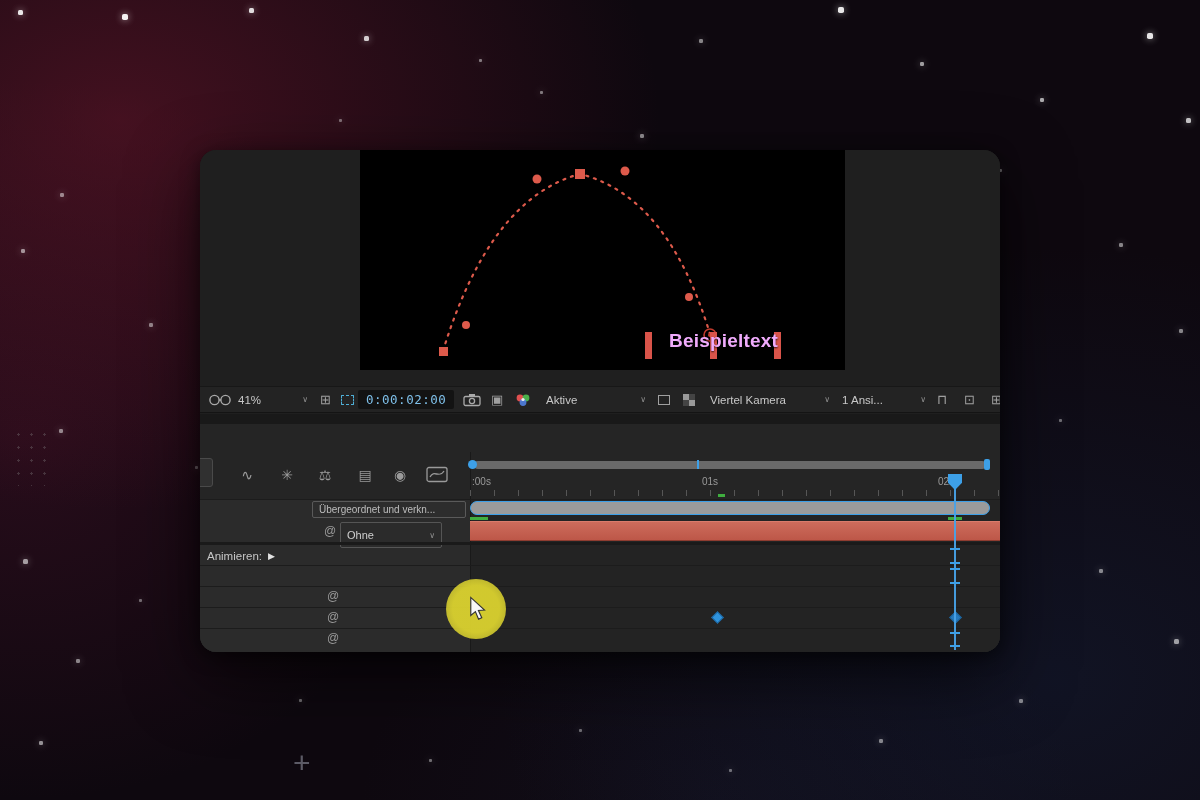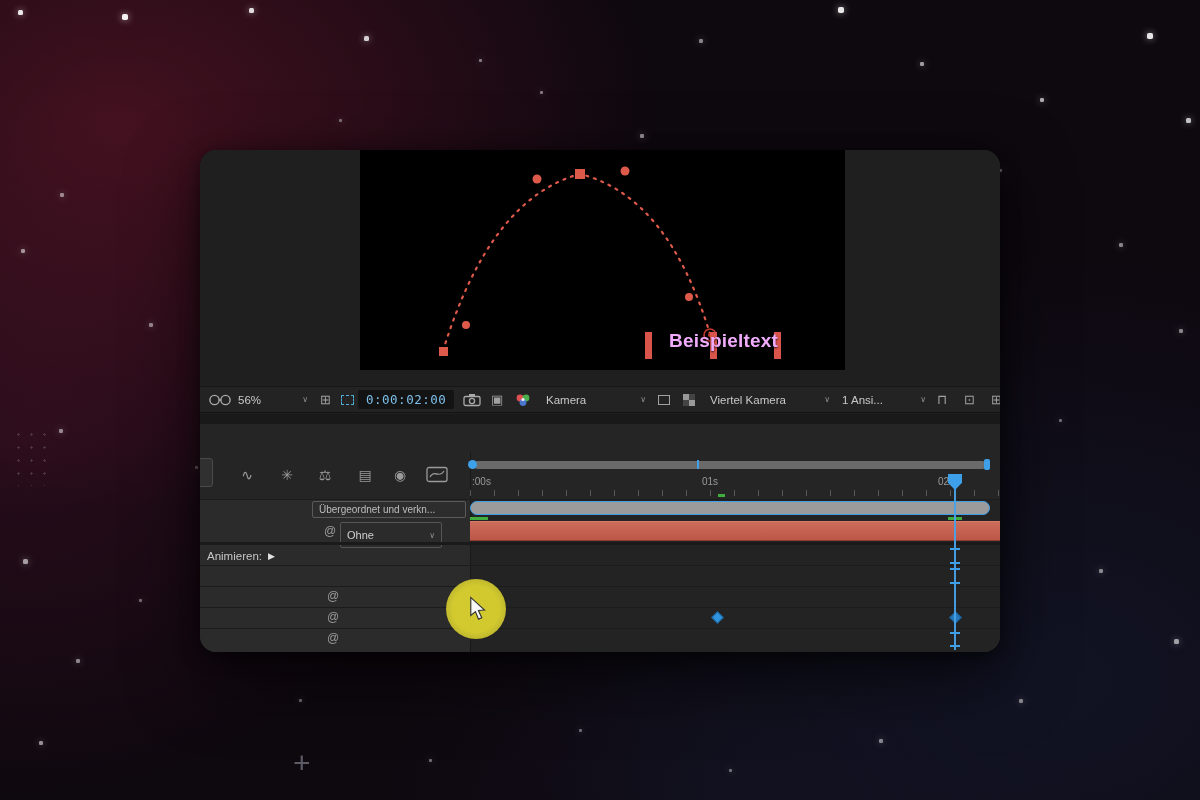--- a/index.html
+++ b/index.html
@@ -172,21 +172,21 @@
 
     <div class="viewer-toolbar">
       <div class="tb" style="left:8px">
         <svg width="24" height="14" viewBox="0 0 24 14">
           <circle cx="6.5" cy="7" r="4.6" fill="none" stroke="#aaa" stroke-width="1.4"></circle>
           <circle cx="17.5" cy="7" r="4.6" fill="none" stroke="#aaa" stroke-width="1.4"></circle>
           <path d="M11 7 h2" stroke="#aaa" stroke-width="1.4"></path>
         </svg>
       </div>
       <div class="tb dd" style="left:38px; width:70px">
-        <span>56%</span>
+        <span>41%</span>
         <span class="chev">∨</span>
       </div>
       <div class="tb glyph-icon" style="left:120px">⊞</div>
       <div class="tb" style="left:141px">
           <span class="roi-box"></span>
         </div>
       <div class="tb" style="left:158px">
         <span class="timecode">0:00:02:00</span>
       </div>
       <div class="tb" style="left:263px">
@@ -199,21 +199,21 @@
       <div class="tb glyph-icon" style="left:291px">▣</div>
       <div class="tb" style="left:314px">
         <svg width="18" height="14" viewBox="0 0 18 14">
           <circle cx="6" cy="5" r="3.4" fill="#e05050"></circle>
           <circle cx="12" cy="5" r="3.4" fill="#50c050" fill-opacity=".9"></circle>
           <circle cx="9" cy="9.5" r="3.4" fill="#5080e0" fill-opacity=".9"></circle>
           <circle cx="9" cy="6.5" r="1.6" fill="#eee"></circle>
         </svg>
       </div>
       <div class="tb dd" style="left:346px; width:100px">
-        <span>Kamera</span>
+        <span>Aktive</span>
         <span class="chev">∨</span>
       </div>
       <div class="tb" style="left:458px">
           <span class="target-box"></span>
         </div>
       <div class="tb" style="left:482px">
         <svg width="14" height="14" viewBox="0 0 14 14">
           <rect x="1" y="1" width="6" height="6" fill="#999"></rect>
             <rect x="7" y="7" width="6" height="6" fill="#999"></rect>
           <rect x="7" y="1" width="6" height="6" fill="#444"></rect>

